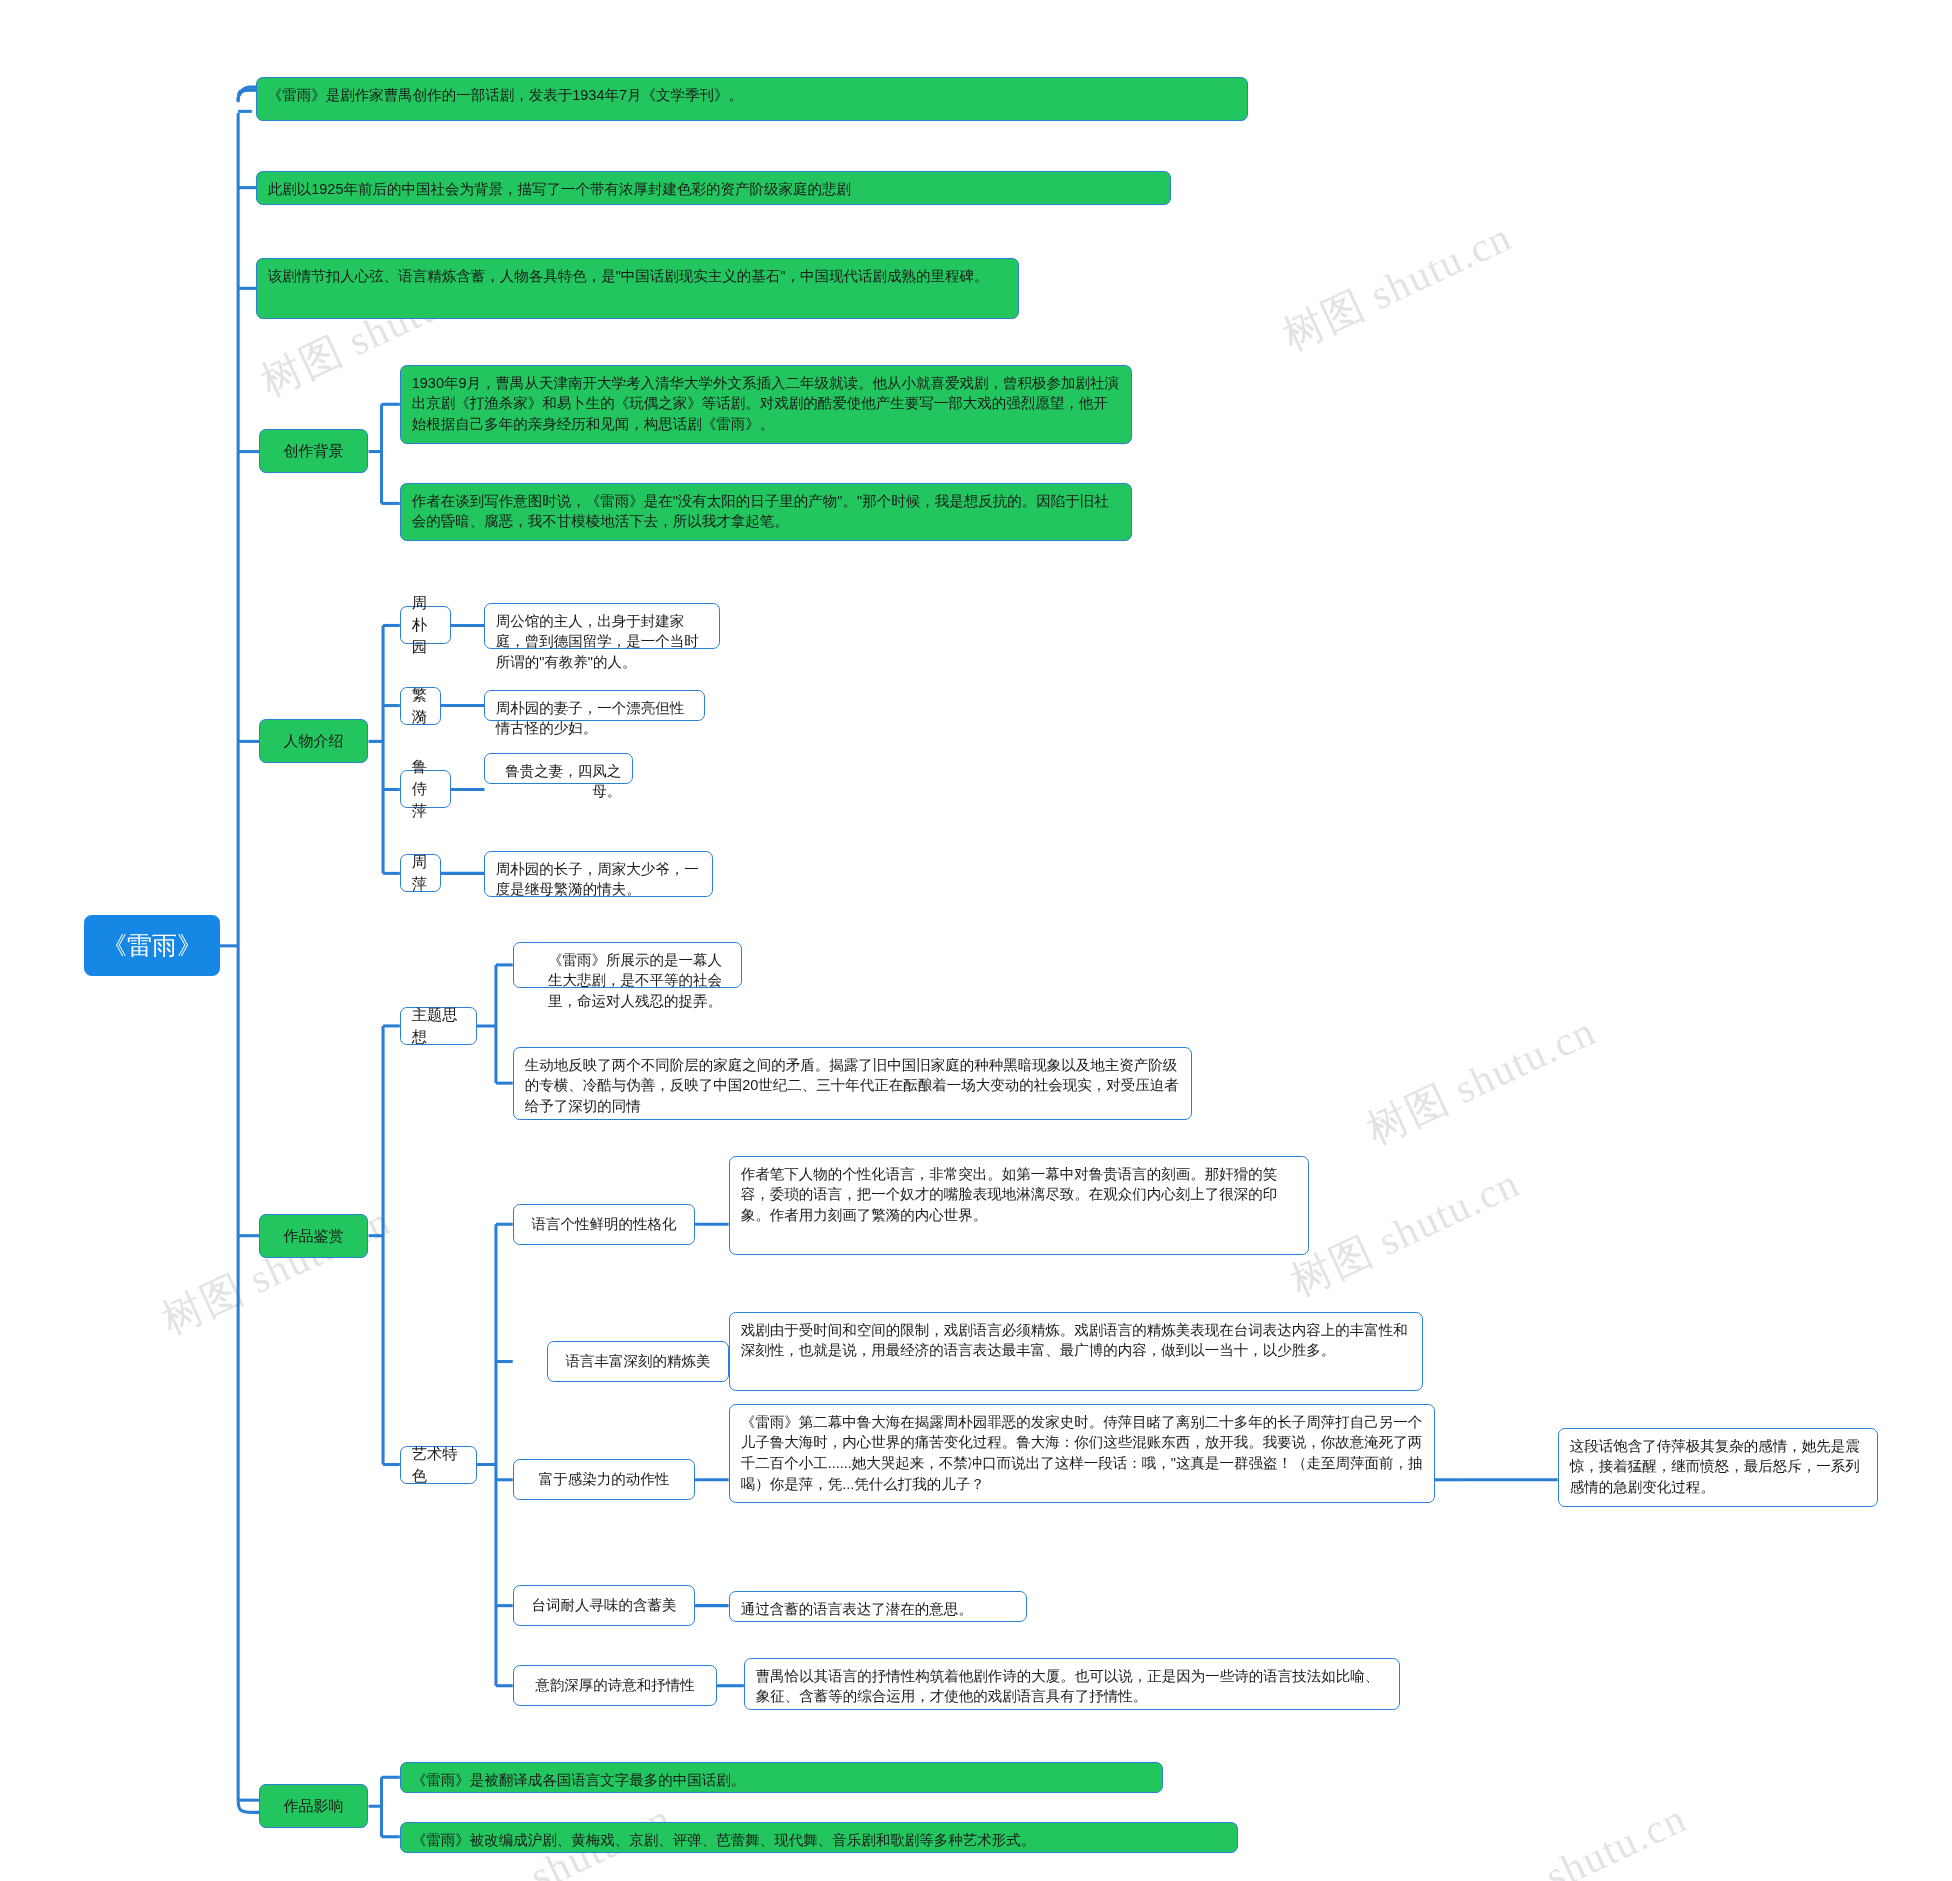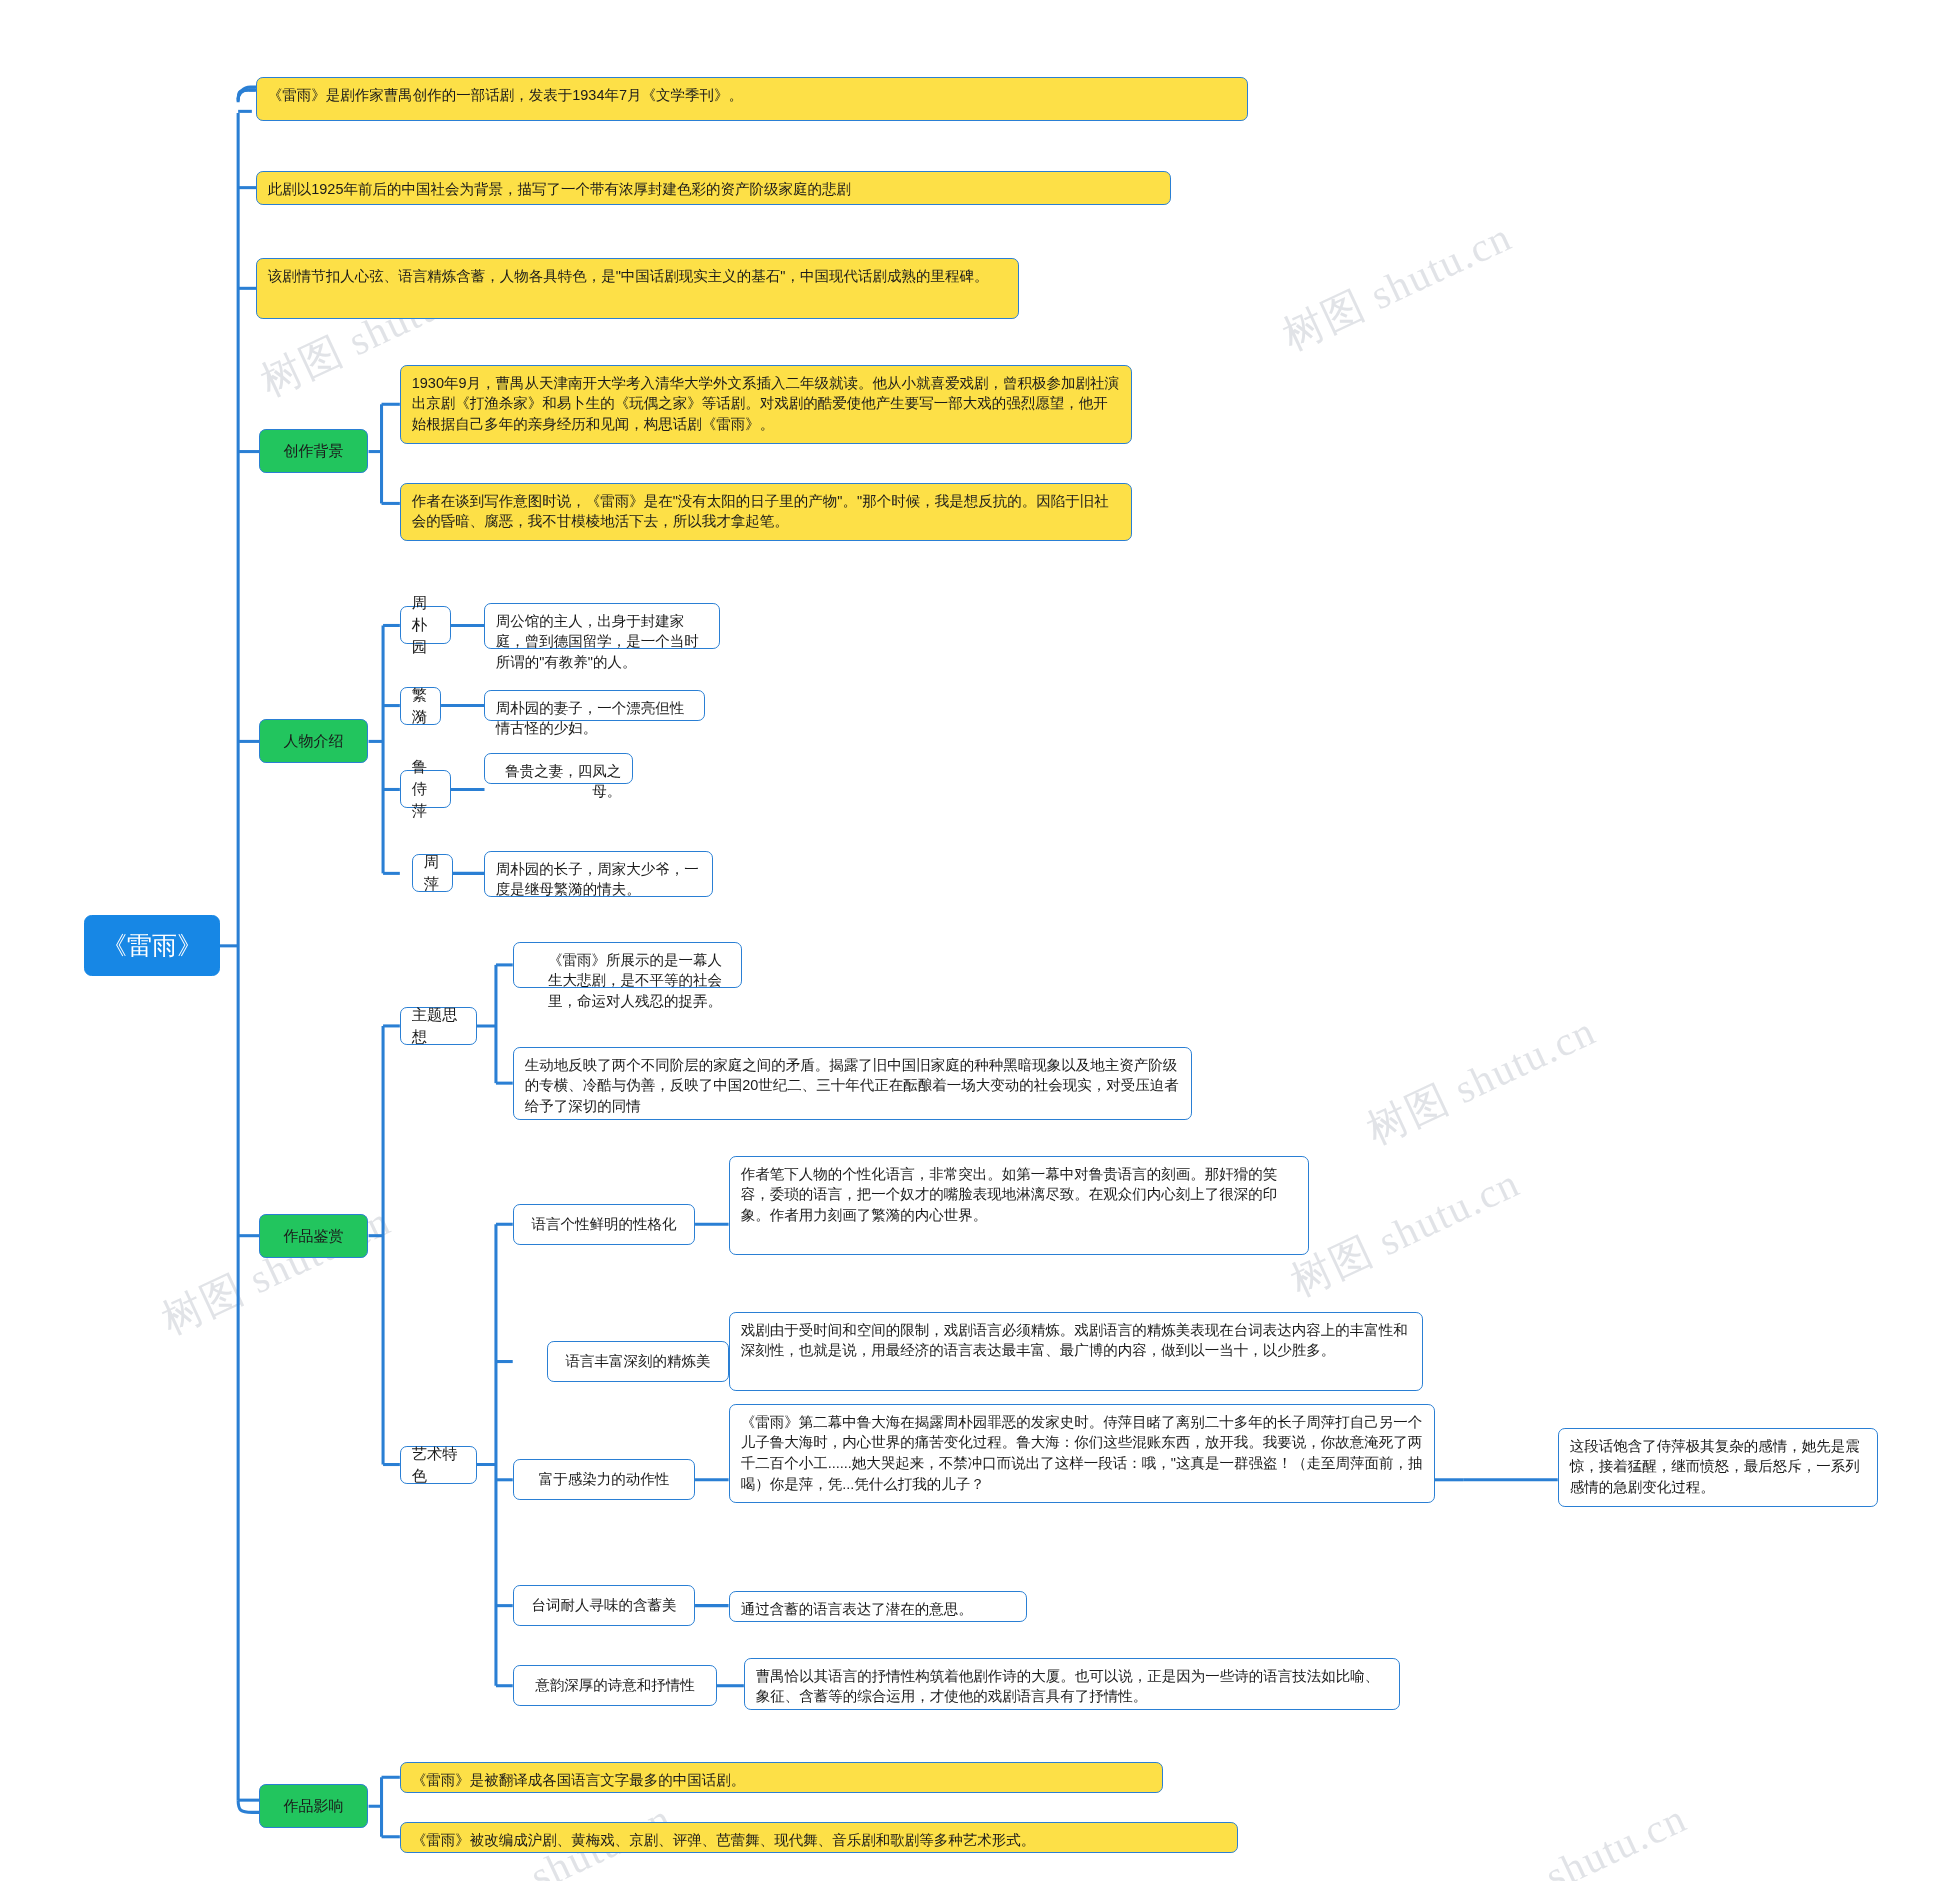--- a/index.html
+++ b/index.html
@@ -78,21 +78,21 @@
 
   .node.lv2 {
     background: #ffffff;
     border-color: #2a7fd4;
     font-size: 15.3px;
     justify-content: center;
     border-radius: 6.9px;
   }
 
   .node.leaf {
-    background: #fde047;
+    background: #22c55e;
     border-color: #2a7fd4;
     border-radius: 6.9px;
     font-size: 14.5px;
     justify-content: flex-start;
     align-items: flex-start;
   }
 
   .node.leafw {
     background: #ffffff;
     border-color: #2a7fd4;
@@ -219,21 +219,21 @@
 
   <div class="node lv2" style="left:400px; top:606px; width:51px; height:38px;">周朴园</div>
   <div class="node leafw" style="left:484px; top:603px; width:236px; height:46px;">周公馆的主人，出身于封建家庭，曾到德国留学，是一个当时所谓的"有教养"的人。</div>
 
   <div class="node lv2" style="left:400px; top:687px; width:41px; height:38px;">繁漪</div>
   <div class="node leafw" style="left:484px; top:690px; width:221px; height:30.5px;">周朴园的妻子，一个漂亮但性情古怪的少妇。</div>
 
   <div class="node lv2" style="left:400px; top:770px; width:51px; height:38px;">鲁侍萍</div>
   <div class="node leafw" style="left:484px; top:753px; width:149px; height:30.5px;text-align:right;">鲁贵之妻，四凤之母。</div>
 
-  <div class="node lv2" style="left:412px; top:854px; width:41px; height:38px;">周萍</div>
+  <div class="node lv2" style="left:400px; top:854px; width:41px; height:38px;">周萍</div>
   <div class="node leafw" style="left:484px; top:851px; width:229px; height:46px;">周朴园的长子，周家大少爷，一度是继母繁漪的情夫。</div>
 
   <div class="node lv1" style="left:259px; top:1214px; width:109px; height:44px;">作品鉴赏</div>
 
   <div class="node lv2" style="left:400px; top:1007px; width:77px; height:38px;">主题思想</div>
 
   <div class="node leafw" style="left:513px; top:942px; width:229px; height:46px;padding-left:34px;">《雷雨》所展示的是一幕人生大悲剧，是不平等的社会里，命运对人残忍的捉弄。</div>
 
   <div class="node leafw" style="left:513px; top:1047px; width:679px; height:73px;">生动地反映了两个不同阶层的家庭之间的矛盾。揭露了旧中国旧家庭的种种黑暗现象以及地主资产阶级的专横、冷酷与伪善，反映了中国20世纪二、三十年代正在酝酿着一场大变动的社会现实，对受压迫者给予了深切的同情</div>
 

